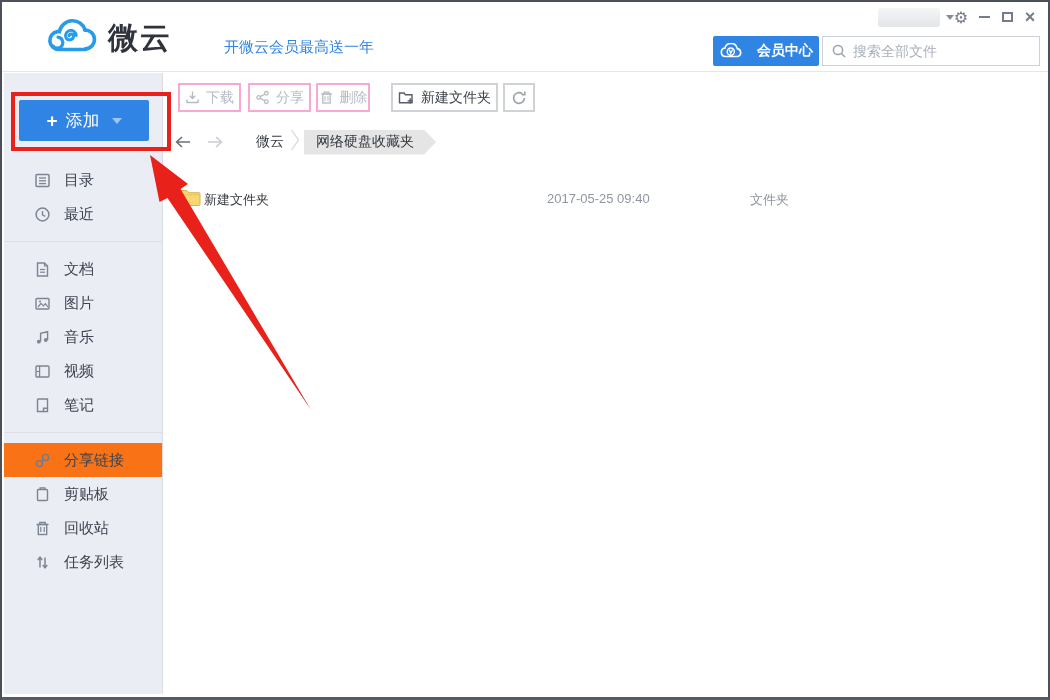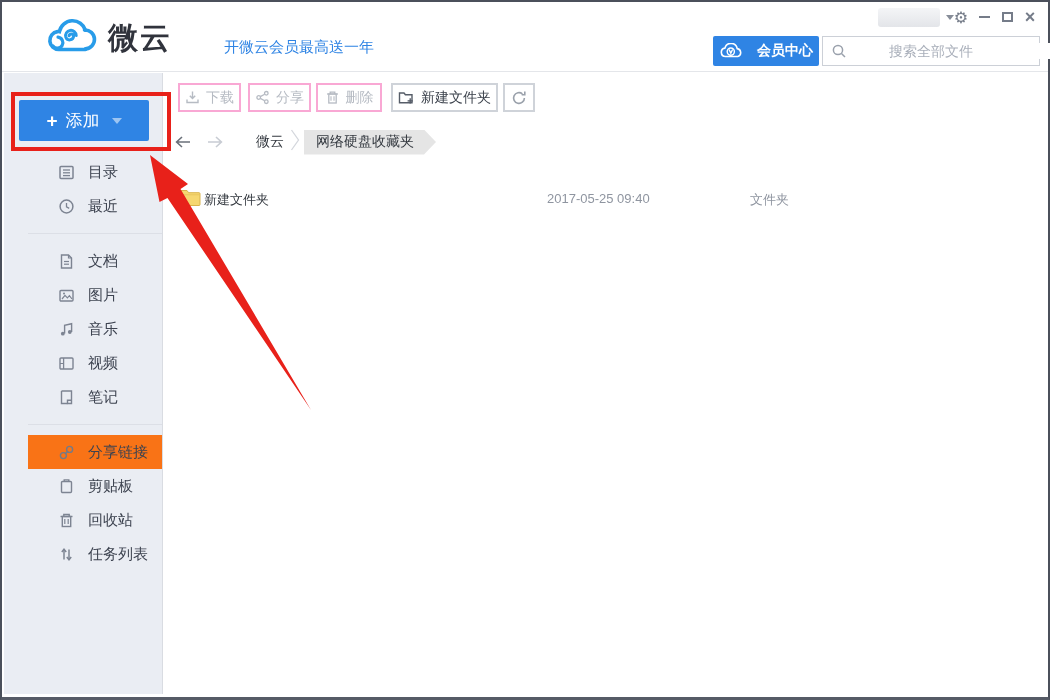--- a/index.html
+++ b/index.html
@@ -9,42 +9,42 @@
   .window { position:absolute; inset:0; border:2px solid #4b505b; border-bottom:3px solid #565b66; background:#fff; }
 
   
   .header { position:absolute; top:0; left:0; right:0; height:70px; background:#fff; border-bottom:1px solid #e4e6ea; }
   .logo { position:absolute; left:42px; top:13px; display:flex; align-items:center; }
   .logo-text { font-size:30px; font-weight:bold; color:#30333c; letter-spacing:2px; margin-left:10px; }
   .promo { position:absolute; left:222px; top:36px; font-size:15px; color:#2f84e4; cursor:pointer; }
   .member-btn { position:absolute; left:711px; top:34px; width:106px; height:30px; background:#2f84e4; border-radius:2px;
     color:#fff; font-size:14px; font-weight:bold; display:flex; align-items:center; justify-content:center; gap:14px; cursor:pointer; }
   .search-box { position:absolute; left:820px; top:34px; width:218px; height:30px; border:1px solid #ccd0d7; background:#fff;
-    display:flex; align-items:center; padding:0 8px;gap:36px; }
+    display:flex; align-items:center; padding:0 8px; }
   .search-box input { border:none; outline:none; flex:1; font-size:14px; color:#333; margin-left:6px; font-family:inherit; }
   .search-box input::placeholder { color:#a9afba; }
 
   
   .account-blob { position:absolute; left:876px; top:6px; width:62px; height:19px; border-radius:3px;
     background:linear-gradient(#f4f5f7,#e3e5e9); }
   .caret-down { width:0; height:0; border-left:4px solid transparent; border-right:4px solid transparent; border-top:5px solid #878d98; }
   .acct-caret { position:absolute; left:944px; top:13px; }
   .winctl { position:absolute; top:5px; width:20px; height:20px; display:flex; align-items:center; justify-content:center; cursor:pointer; color:#757c89; }
   .ctl-gear { left:949px; font-size:16px; }
   .ctl-min { left:972px; } .ctl-min span { width:11px; height:2px; background:#757c89; display:block; }
   .ctl-max { left:995px; } .ctl-max span { width:11px; height:10px; border:2px solid #757c89; display:block; }
   .ctl-close { left:1018px; font-size:18px; font-weight:bold; }
 
   
   .sidebar { position:absolute; left:2px; top:71px; width:159px; bottom:3px; background:#eaedf3; border-right:1px solid #d9dce2; }
   .add-btn { position:absolute; left:15px; top:27px; width:130px; height:41px; background:#2f84e4; border-radius:2px;
     color:#fff; display:flex; align-items:center; justify-content:center; gap:8px; font-size:17px; cursor:pointer; }
   .add-plus { font-size:19px; font-weight:bold; line-height:1; }
   .add-caret { width:0; height:0; border-left:5px solid transparent; border-right:5px solid transparent; border-top:6px solid #9dc5f2; margin-left:4px; }
-  .nav { position:absolute; top:82px; left:0; right:0;padding-left:24px; }
+  .nav { position:absolute; top:90px; left:0; right:0; }
   .nav-item { height:34px; display:flex; align-items:center; padding-left:30px; gap:13px; font-size:15px; color:#3d4350; cursor:pointer; }
   .nav-item.selected { background:#f97316; }
   .nav-item svg { flex:0 0 auto; }
   .nav-div { height:1px; background:#dcdfe6; margin:10px 0; }
 
   
   .main { position:absolute; left:162px; top:71px; right:2px; bottom:3px; background:#fff; }
   .tbtn { position:absolute; top:10px; height:29px; border:2px solid #f9a8d4; background:#fff; display:flex; align-items:center;
     justify-content:center; gap:6px; font-size:14px; color:#b6bbc3; cursor:default; }
   .tbtn.enabled { border-color:#cfd3d9; color:#3c424c; cursor:pointer; }
@@ -242,21 +242,21 @@
     <div class="tbtn" style="left:84px;width:63px;">
       <svg width="15" height="15" viewBox="0 0 15 15">
         <circle cx="11.3" cy="3.3" r="1.8" fill="none" stroke="#b6bbc3" stroke-width="1.3"></circle>
         <circle cx="3.7" cy="7.5" r="1.8" fill="none" stroke="#b6bbc3" stroke-width="1.3"></circle>
         <circle cx="11.3" cy="11.7" r="1.8" fill="none" stroke="#b6bbc3" stroke-width="1.3"></circle>
         <line x1="5.3" y1="6.6" x2="9.7" y2="4.2" stroke="#b6bbc3" stroke-width="1.3"></line>
         <line x1="5.3" y1="8.4" x2="9.7" y2="10.8" stroke="#b6bbc3" stroke-width="1.3"></line>
       </svg>
       <span>分享</span>
     </div>
-    <div class="tbtn" style="left:152px;width:66px;">
+    <div class="tbtn" style="left:152px;width:54px;">
       <svg width="15" height="15" viewBox="0 0 15 15">
         <line x1="2" y1="4" x2="13" y2="4" stroke="#b6bbc3" stroke-width="1.3"></line>
         <path d="M5.2 4 v-1.8 h4.6 V4" fill="none" stroke="#b6bbc3" stroke-width="1.3"></path>
         <rect x="3.8" y="4" width="7.4" height="9" fill="none" stroke="#b6bbc3" stroke-width="1.3"></rect>
         <line x1="6" y1="6.3" x2="6" y2="10.8" stroke="#b6bbc3" stroke-width="1.1"></line>
         <line x1="9" y1="6.3" x2="9" y2="10.8" stroke="#b6bbc3" stroke-width="1.1"></line>
       </svg>
       <span>删除</span>
     </div>
     <div class="tbtn enabled" style="left:227px;width:107px;">

